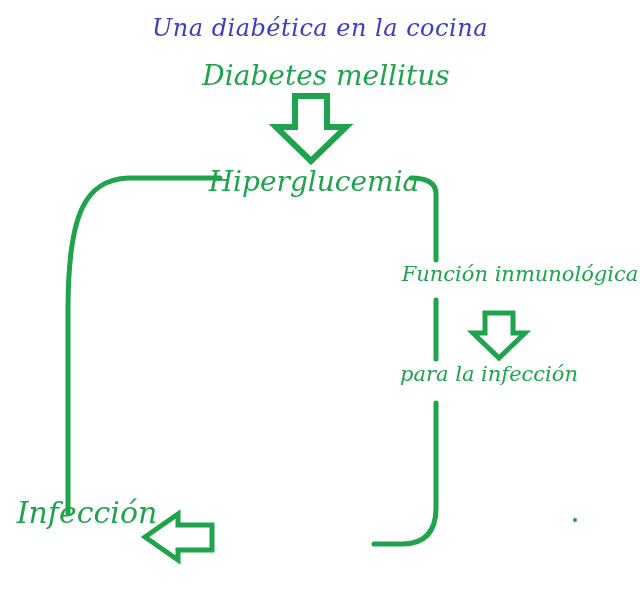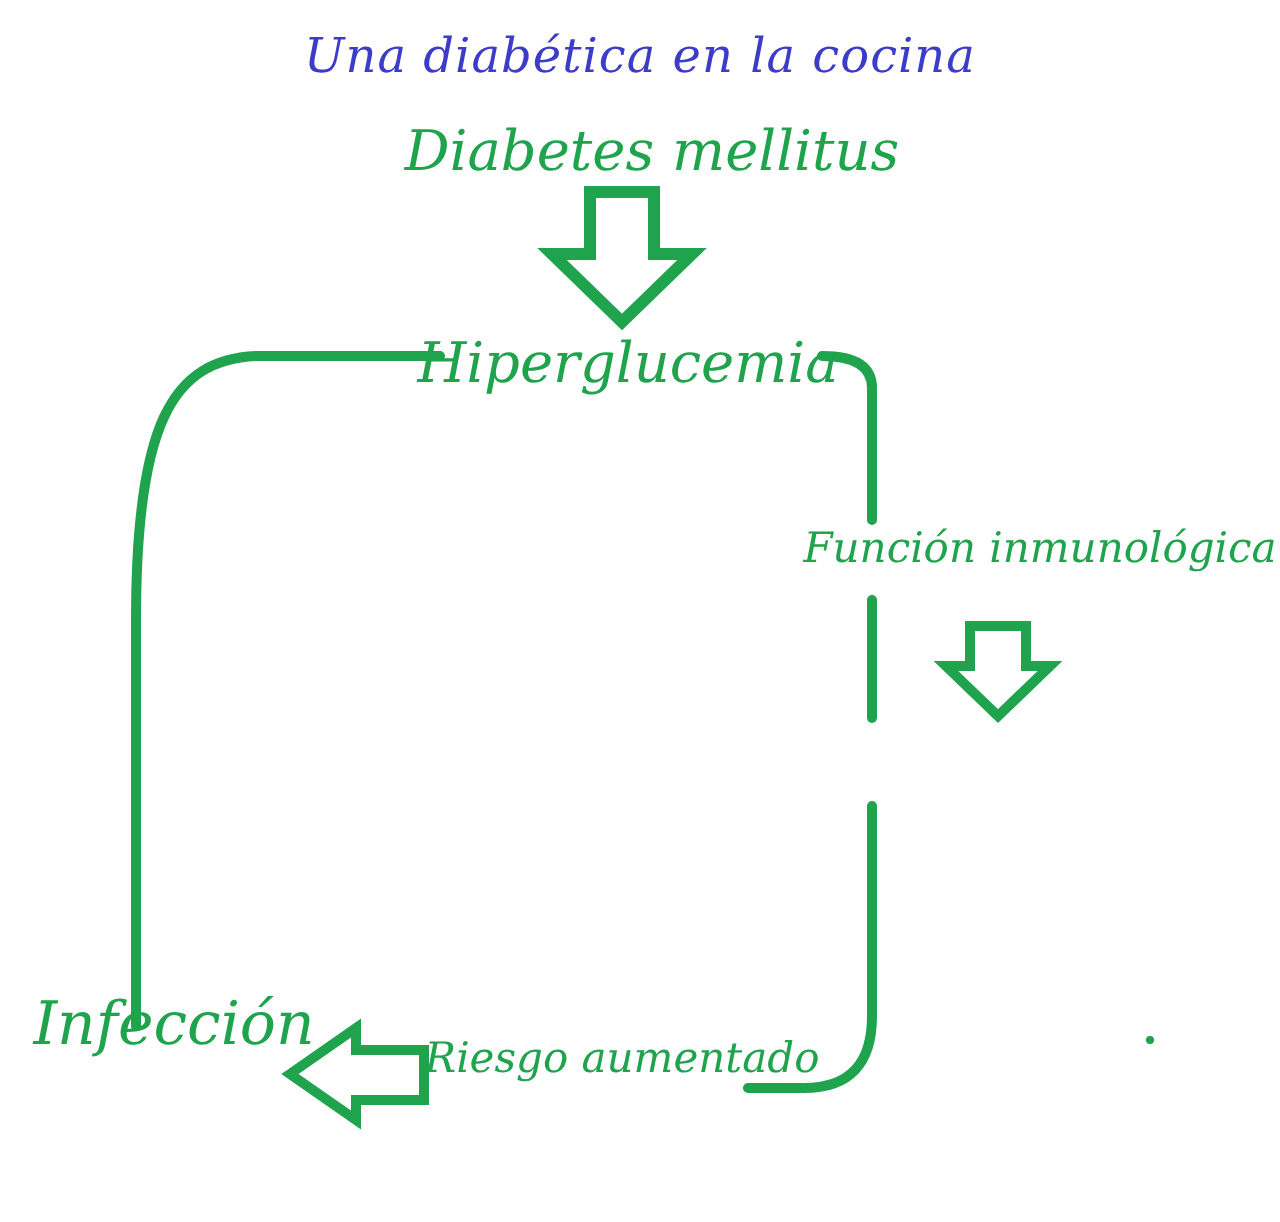--- a/index.html
+++ b/index.html
@@ -69,21 +69,21 @@
 
   <div class="txt node-diabetes">Diabetes mellitus</div>
 
   <div class="txt node-hiper">Hiperglucemia</div>
 
   <div class="txt node-funcion">
     <div>Función inmunológica</div>
   </div>
 
   <div class="txt node-suscept">
+    <div>para la infección</div>
   </div>
 
   <div class="txt node-infeccion">Infección</div>
 
   <div class="txt node-riesgo">
-    <div>Riesgo aumentado</div>
   </div>
 
 </div>
 
 </body></html>

